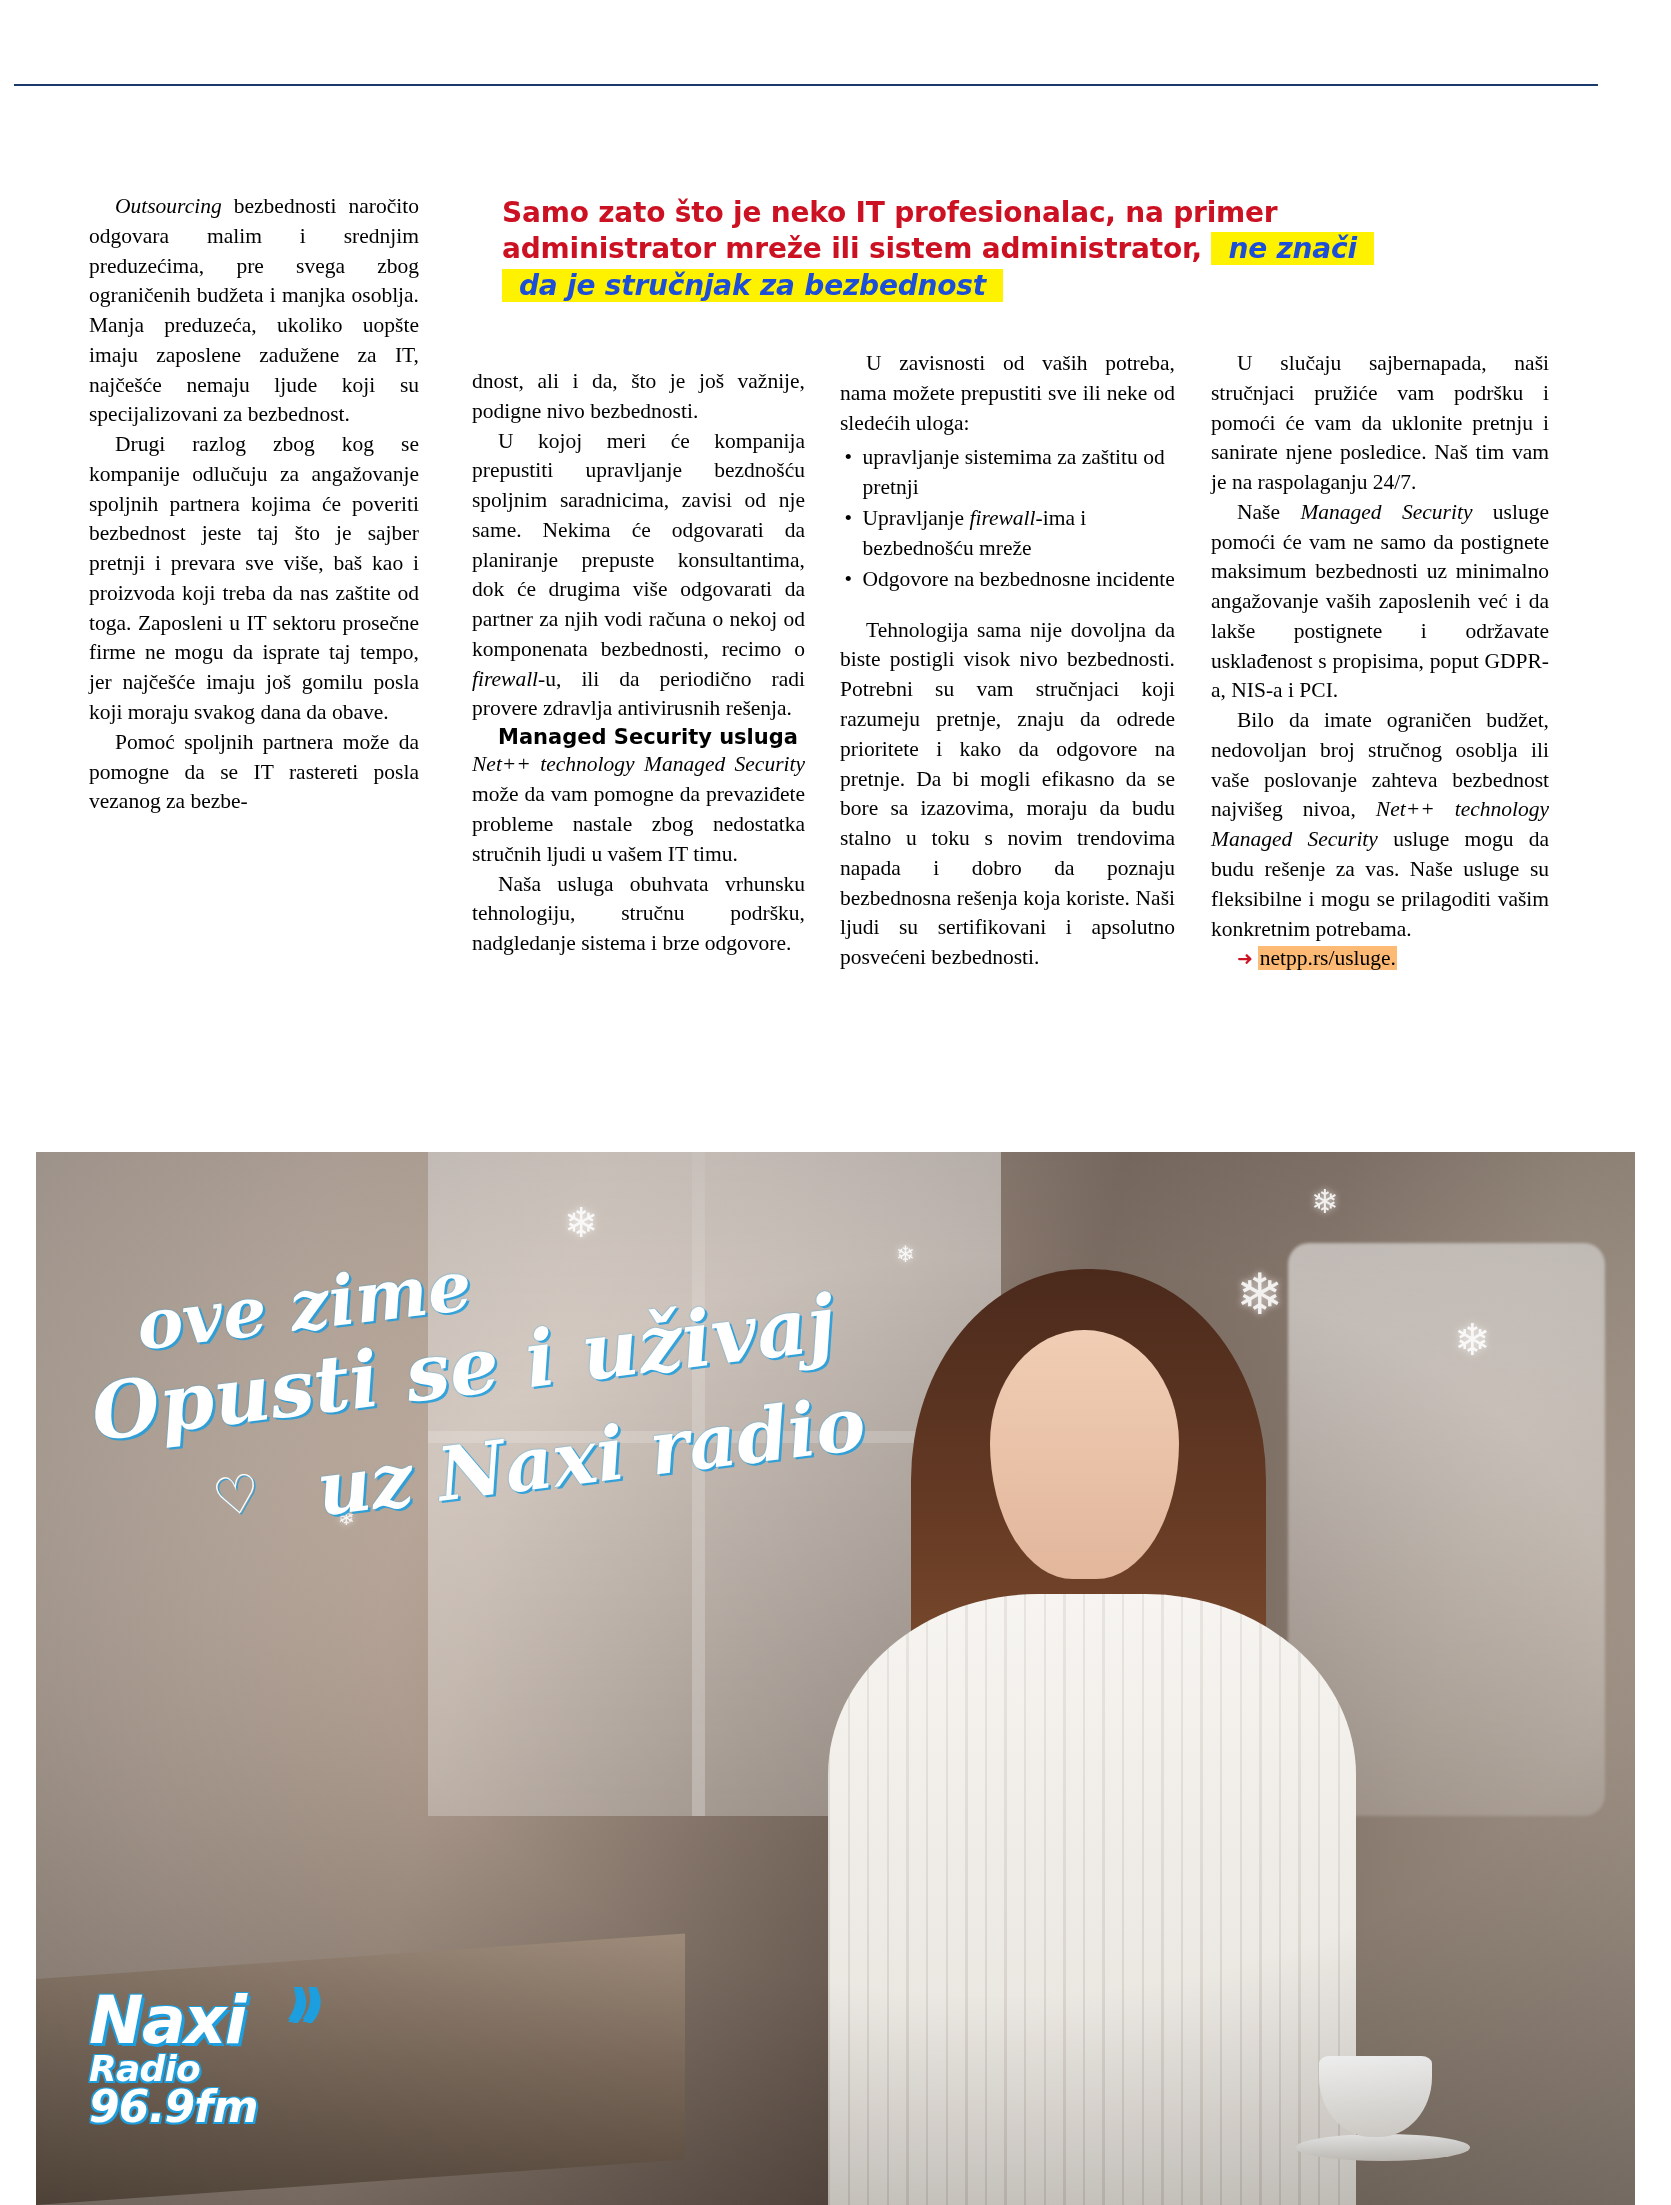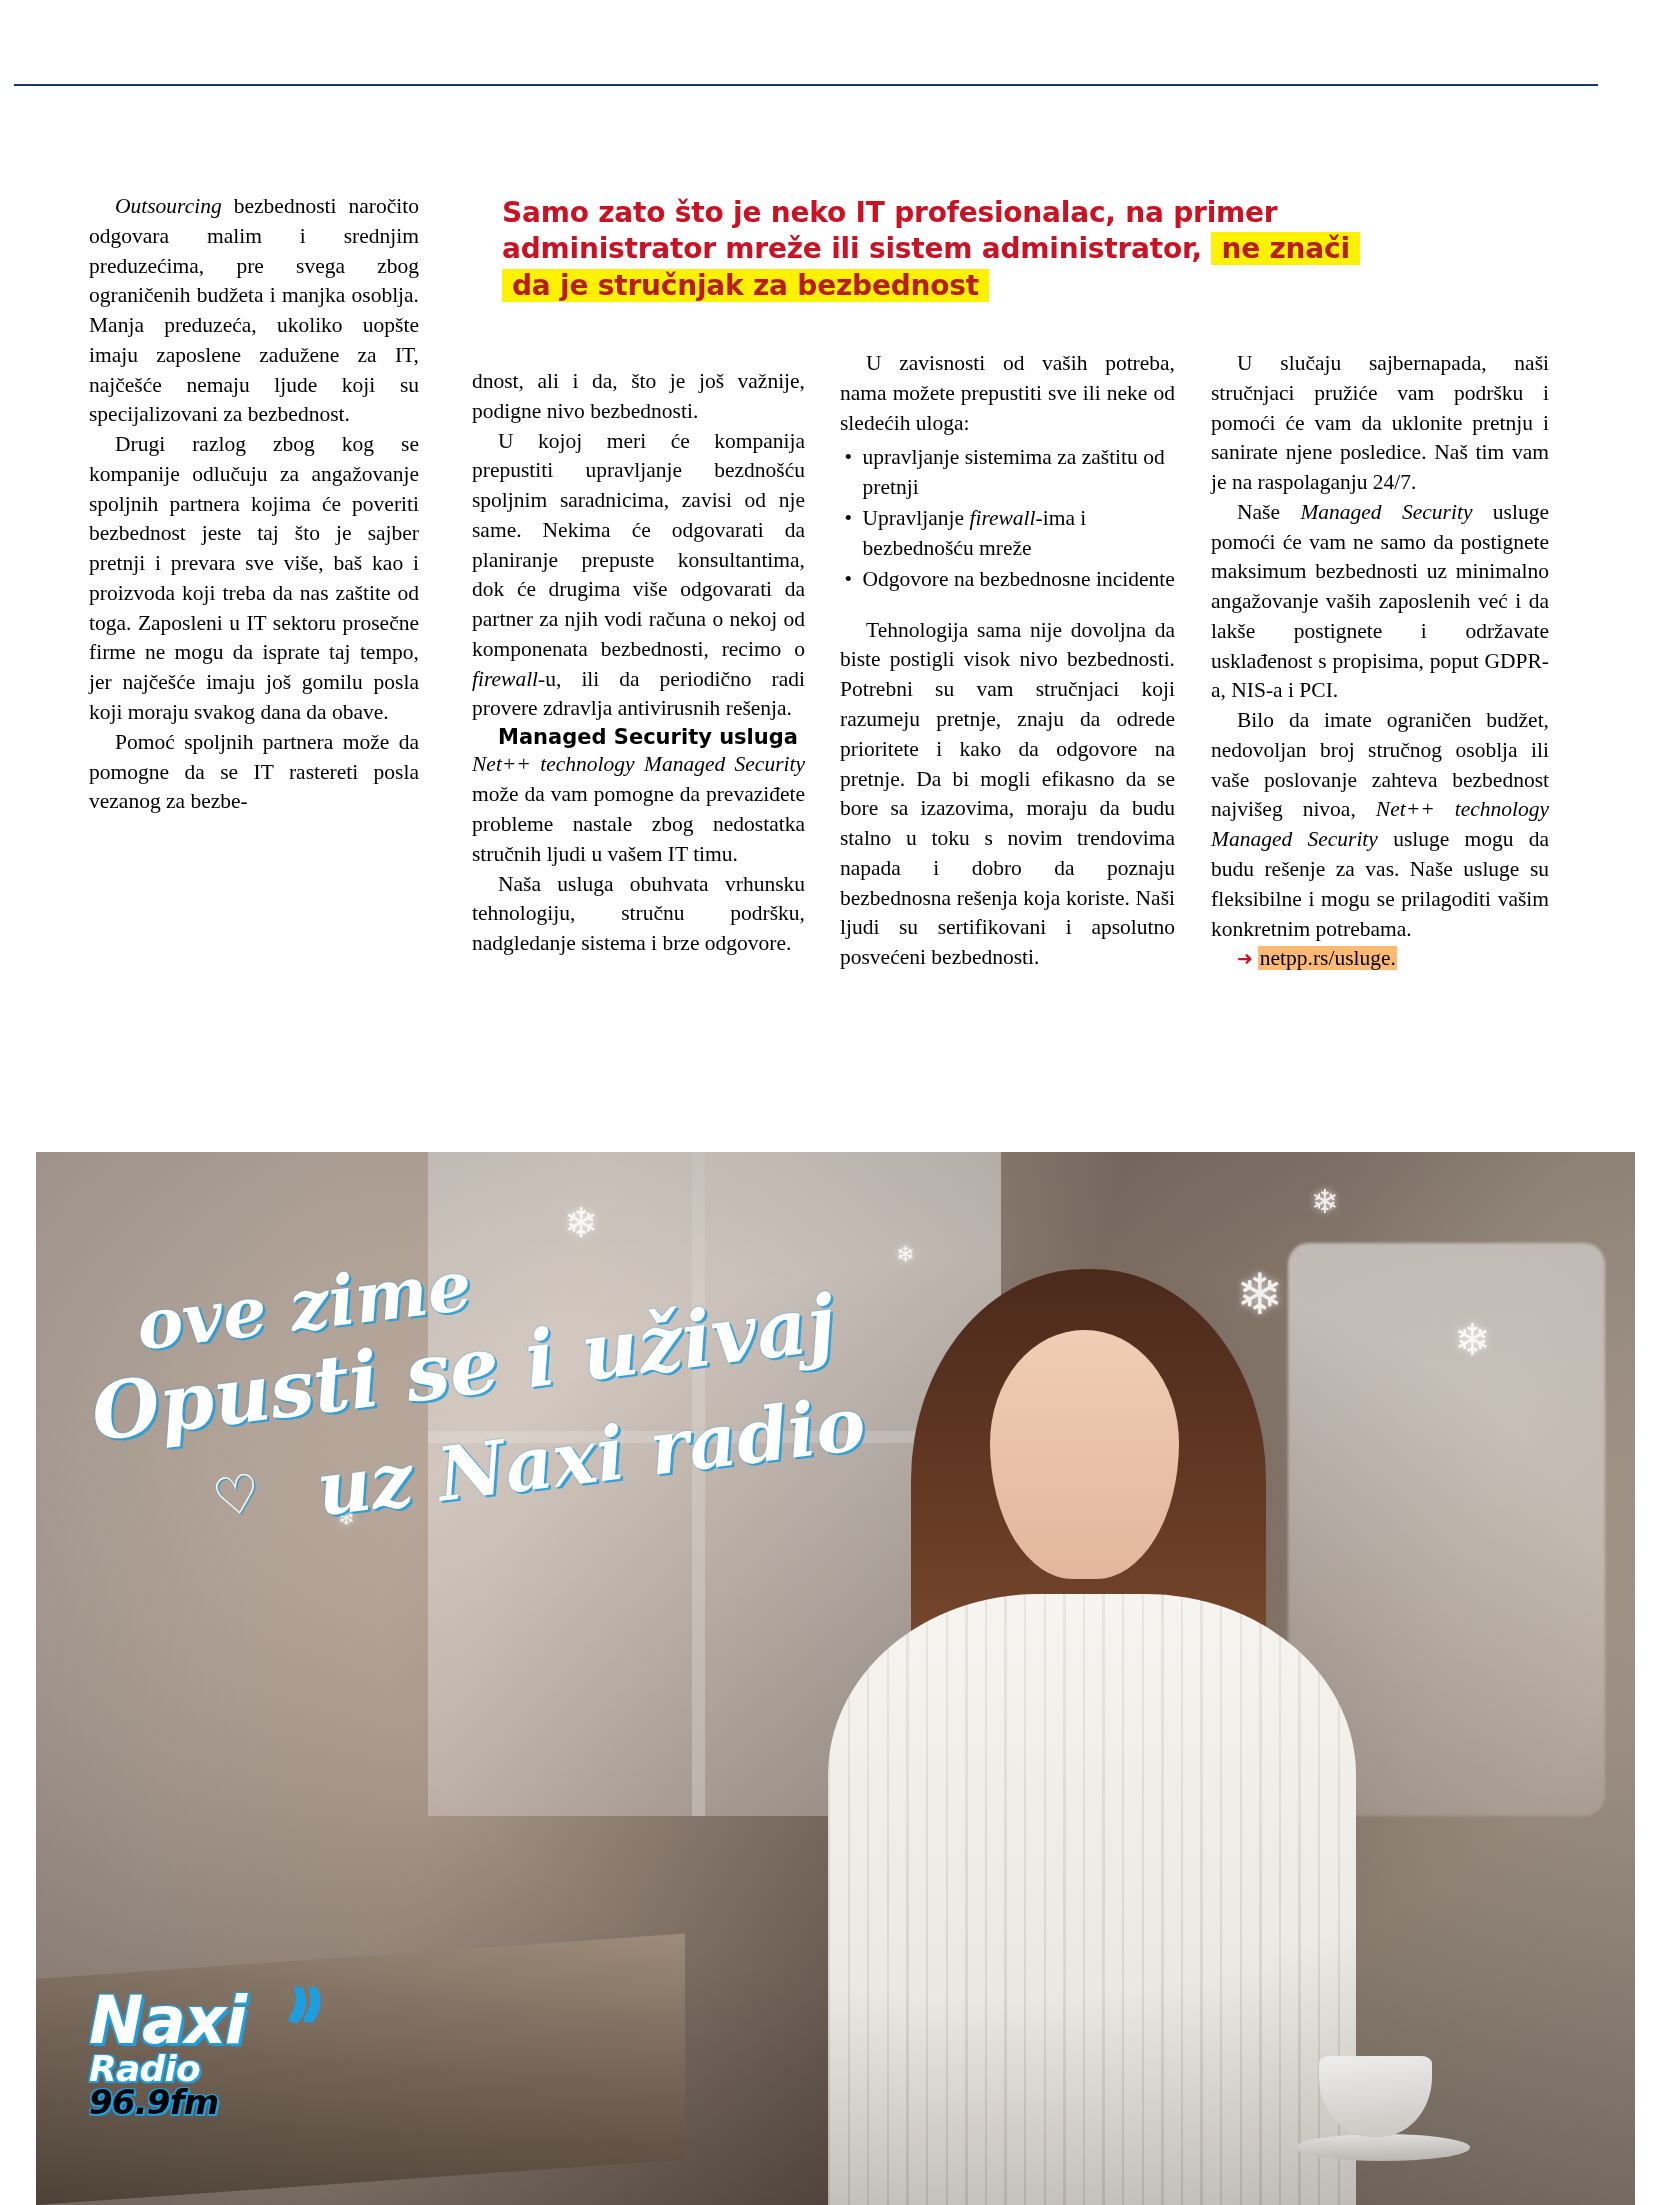--- a/index.html
+++ b/index.html
@@ -34,23 +34,24 @@
     width: 985px;
     font-family: "DejaVu Sans", sans-serif;
     font-weight: bold;
     font-size: 28px;
     line-height: 1.30;
     color: #cc1122;
     letter-spacing: -0.2px;
   }
   .headline .hl {
     background: #fff200;
-    color: #b91c1c;
-    padding: 0 10px;
+    color: #1d4ed8;
+    padding: 0 17px;
     box-decoration-break: clone;
+    font-style: italic;
     -webkit-box-decoration-break: clone;
   }
 
   
   .col {
     position: absolute;
     font-family: "Liberation Serif", serif;
     font-size: 21.5px;
     line-height: 1.385;
     text-align: justify;
@@ -288,22 +289,22 @@
     font-size: 36px;
     color: #ffffff;
     letter-spacing: -0.8px;
     text-shadow: 2.3px 2.3px 0 #1d9ede, -1.5px -1.5px 0 #1d9ede, 1.5px -1.5px 0 #1d9ede, -1.5px 1.5px 0 #1d9ede;
     line-height: 0.95;
   }
   .logo-fm {
     font-family: "DejaVu Sans", sans-serif;
     font-weight: bold;
     font-style: italic;
-    font-size: 34px;
-    color: #000000;
+    font-size: 44px;
+    color: #ffffff;
     letter-spacing: -0.8px;
     text-shadow: 2.3px 2.3px 0 #1d9ede, -1.5px -1.5px 0 #1d9ede, 1.5px -1.5px 0 #1d9ede, -1.5px 1.5px 0 #1d9ede;
     line-height: 0.95;
   }
   .logo-wave {
     position: absolute;
     right: -4.5px;
     top: -3px;
     color: #1d9ede;
     font-size: 35px;

